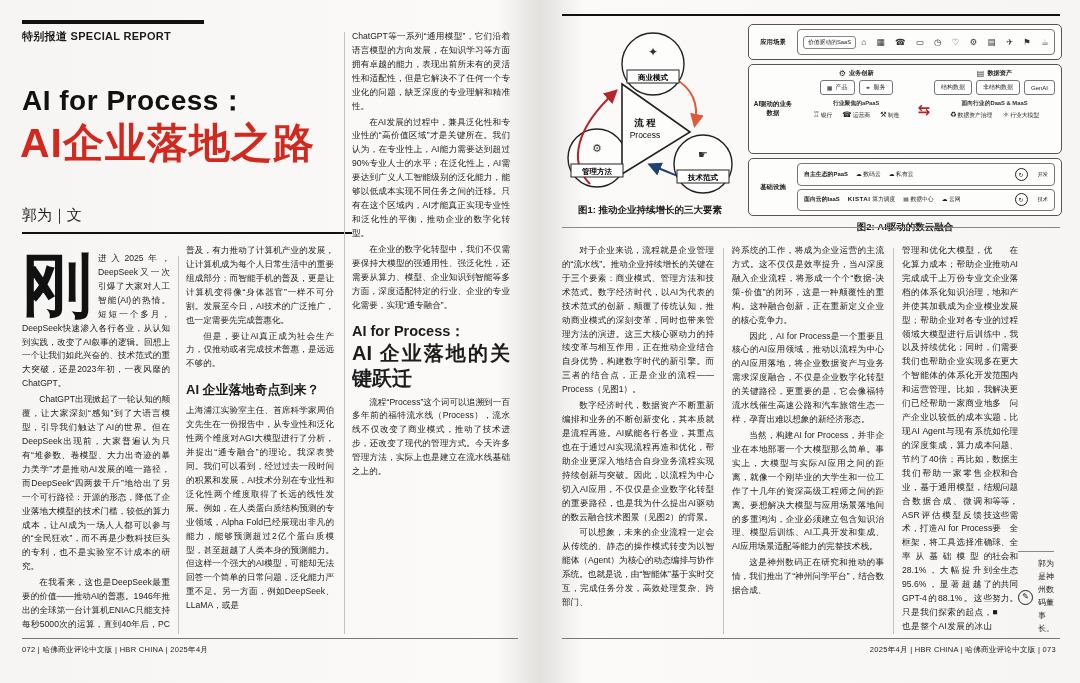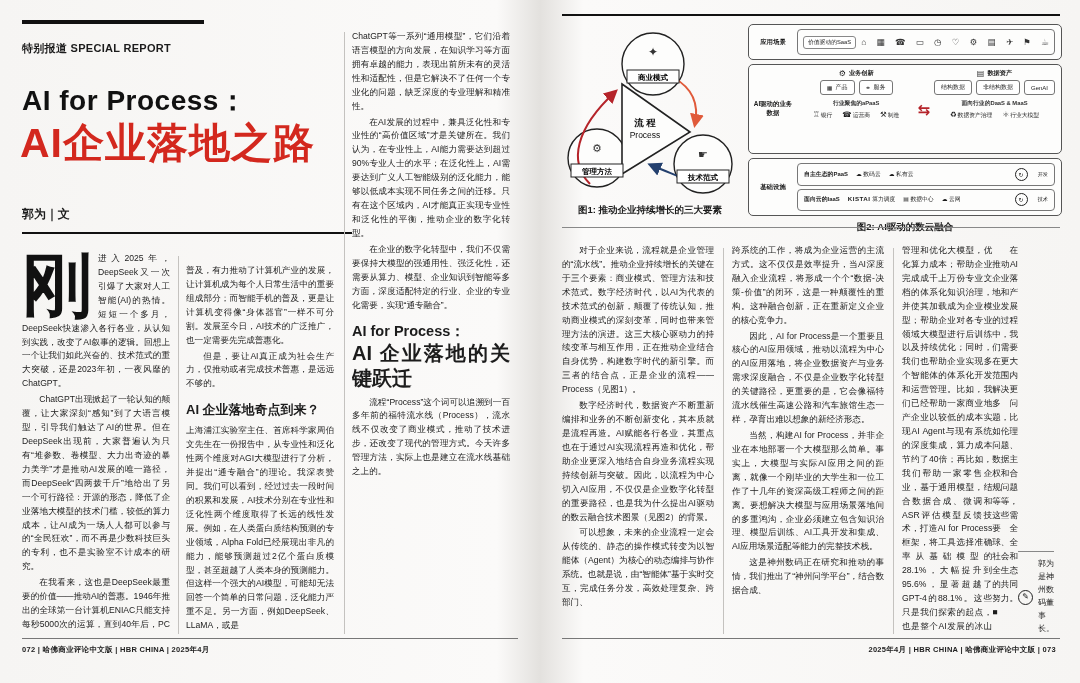--- a/index.html
+++ b/index.html
@@ -4,42 +4,42 @@
 <style>
   html,body{margin:0;padding:0;}
   body{width:1080px;height:683px;position:relative;background:#eceae7;
        font-family:"Liberation Sans","DejaVu Sans",sans-serif;color:#1c1c1c;overflow:hidden;}
   .spread{position:absolute;inset:0;background:linear-gradient(90deg,#f6f5f3 0%,#fbfaf9 46%,#e3e1de 50%,#fbfaf9 54%,#f6f5f3 100%);}
   .page{position:absolute;top:8px;height:667px;background:transparent;}
   .pg-left{left:14px;width:512px;}
   .pg-right{left:552px;width:518px;}
 
   
-  .kicker{position:absolute;left:8px;top:12px;width:182px;border-top:4px solid #111;padding-top:17px;
+  .kicker{position:absolute;left:8px;top:12px;width:182px;border-top:4px solid #111;padding-top:5px;
           font-size:11px;font-weight:bold;letter-spacing:.3px;}
   .title1{position:absolute;left:8px;top:74px;font-size:28px;font-weight:900;letter-spacing:.5px;color:#111;}
   .title2{position:absolute;left:6px;top:108px;font-size:41px;font-weight:700;letter-spacing:1px;color:#d3281e;}
-  .byline{position:absolute;left:8px;top:198px;font-size:12px;font-weight:bold;}
+  .byline{position:absolute;left:8px;top:198px;font-size:15px;font-weight:normal;}
   .hr-title{position:absolute;left:8px;top:224px;width:330px;height:2px;background:#111;}
 
   
   .col{position:absolute;overflow:hidden;font-size:8.6px;line-height:1.62;text-align:justify;}
   .col p{margin:0 0 2px 0;text-indent:2em;}
   .col p.noind{text-indent:0;}
   .vline{position:absolute;width:1px;background:#c4c2bf;}
   .l-col1{left:8px;top:244px;width:148px;height:382px;}
-  .l-col2{left:172px;top:256px;width:148px;height:382px;}
+  .l-col2{left:172px;top:236px;width:148px;height:382px;}
   .l-col3{left:338px;top:22px;width:158px;height:604px;}
   .dropcap{float:left;font-size:70px;line-height:58px;font-weight:900;padding:4px 6px 0 0;color:#111;}
   .h-col2{font-size:13px;font-weight:800;margin:8px 0 4px 0 !important;text-indent:0 !important;}
   .h-col3{font-size:14.5px;font-weight:800;line-height:1.25;margin:10px 0 0 0 !important;text-indent:0 !important;}
   .h-col3b{font-size:20px;font-weight:800;line-height:1.25;margin:0 0 5px 0 !important;text-indent:0 !important;}
 
   .hr-foot{position:absolute;left:8px;bottom:36px;width:496px;height:1px;background:#777;}
-  .footer{position:absolute;left:8px;bottom:20px;font-size:7.5px;font-weight:bold;letter-spacing:.3px;color:#222;}
+  .footer{position:absolute;left:8px;bottom:20px;font-size:7.5px;font-weight:normal;letter-spacing:.3px;color:#222;}
   .pg-right .hr-foot{left:10px;width:498px;}
   .pg-right .footer{left:auto;right:14px;margin-top:40px;}
 
   
   .hr-topR{position:absolute;left:10px;top:6px;width:498px;height:2px;background:#111;}
   .hr-midR{position:absolute;left:10px;top:219px;width:498px;height:1px;background:#888;}
   .fig1{position:absolute;left:8px;top:14px;width:180px;}
   .fig1 svg{display:block;}
   .figcap{font-size:9.5px;font-weight:800;text-align:center;margin-top:2px;}
   .r-col1{left:10px;top:236px;width:152px;height:392px;}

